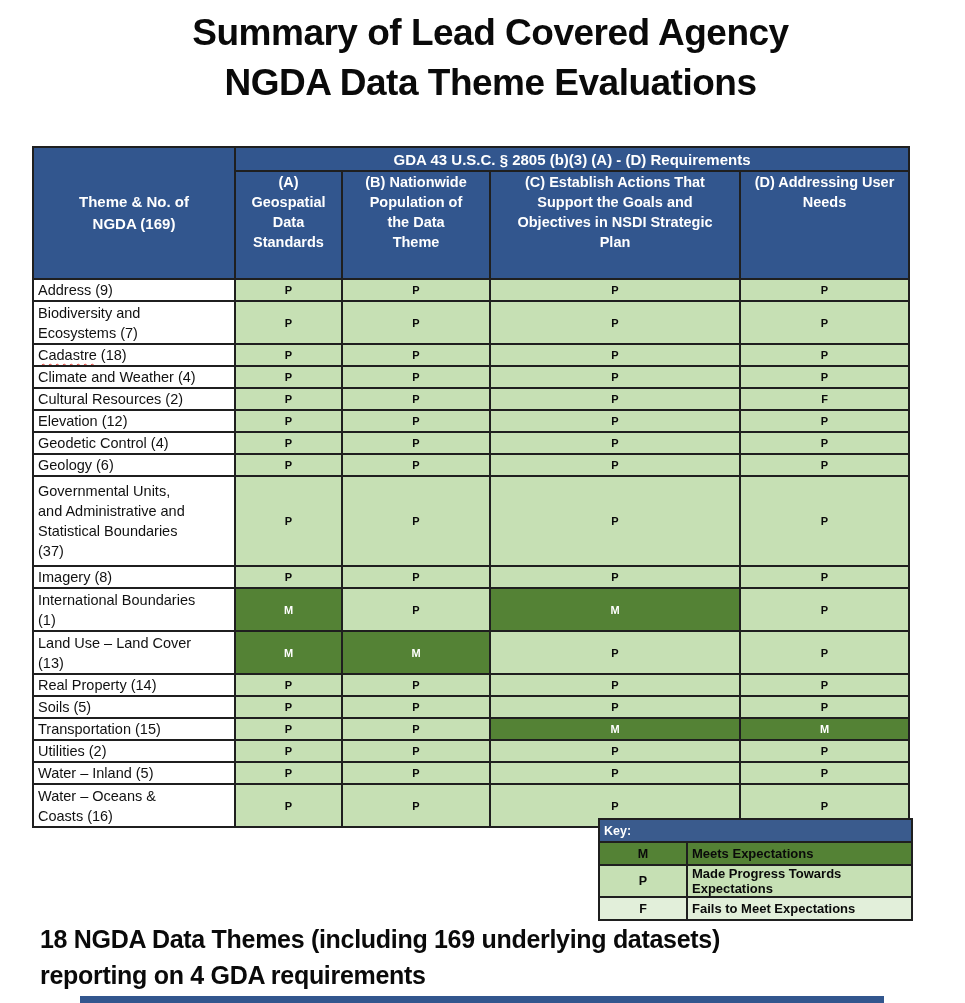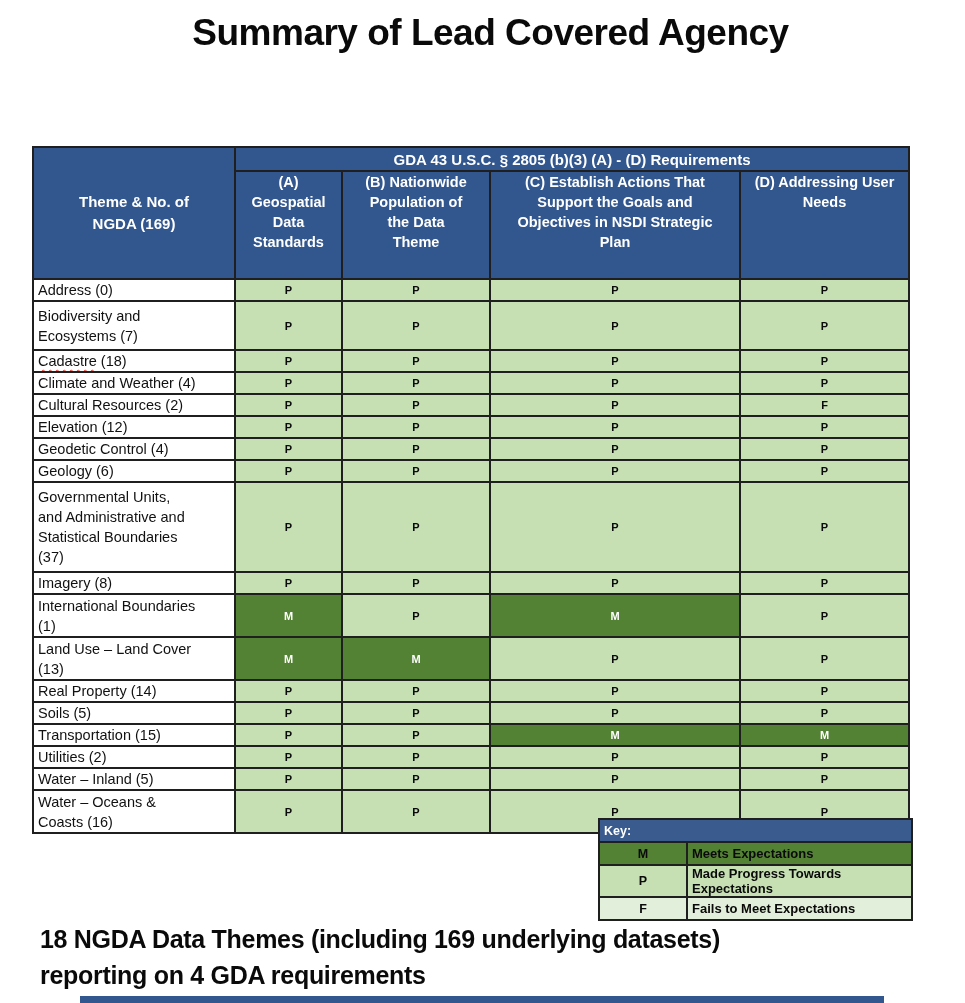--- a/index.html
+++ b/index.html
@@ -66,20 +66,21 @@
     position:absolute;left:80px;top:996px;width:804px;height:7px;background:#32568E;
   }
 </style>
 </head>
 <body>
 
 <div class="page">
 
   <div class="title">
     <span>Summary of Lead Covered Agency</span><br>
+    <span>NGDA Data Theme Evaluations</span>
   </div>
 
   <table class="eval">
     <colgroup>
       <col style="width:202px">
         <col style="width:107px">
         <col style="width:148px">
       <col style="width:250px">
         <col style="width:169px">
     </colgroup>
@@ -101,27 +102,27 @@
           <td class="colhdr">(C) Establish Actions That
 Support the Goals and
 Objectives in NSDI Strategic
 Plan</td>
           <td class="colhdr">(D) Addressing User
 Needs</td>
         </tr>
     </tbody>
     <tbody id="table-body">
         <tr style="height: 21px;">
-          <td class="theme">Address (0)</td>
-          <td class="rating" style="background: rgb(198, 224, 180); color: rgb(10, 10, 10);">P</td>
-          <td class="rating" style="background: rgb(198, 224, 180); color: rgb(10, 10, 10);">P</td>
-          <td class="rating" style="background: rgb(198, 224, 180); color: rgb(10, 10, 10);">P</td>
-          <td class="rating" style="background: rgb(198, 224, 180); color: rgb(10, 10, 10);">P</td>
-        </tr>
-        <tr style="height: 49px; border-radius: 15px;">
+          <td class="theme">Address (9)</td>
+          <td class="rating" style="background: rgb(198, 224, 180); color: rgb(10, 10, 10);">P</td>
+          <td class="rating" style="background: rgb(198, 224, 180); color: rgb(10, 10, 10);">P</td>
+          <td class="rating" style="background: rgb(198, 224, 180); color: rgb(10, 10, 10);">P</td>
+          <td class="rating" style="background: rgb(198, 224, 180); color: rgb(10, 10, 10);">P</td>
+        </tr>
+        <tr style="height: 43px; border-radius: 15px;">
           <td class="theme">Biodiversity and
 Ecosystems (7)</td>
           <td class="rating" style="background: rgb(198, 224, 180); color: rgb(10, 10, 10);">P</td>
           <td class="rating" style="background: rgb(198, 224, 180); color: rgb(10, 10, 10);">P</td>
           <td class="rating" style="background: rgb(198, 224, 180); color: rgb(10, 10, 10);">P</td>
           <td class="rating" style="background: rgb(198, 224, 180); color: rgb(10, 10, 10);">P</td>
         </tr>
         <tr style="height: 21px;">
           <td class="theme"><span class="misspell">Cadastre</span> (18)</td>
           <td class="rating" style="background: rgb(198, 224, 180); color: rgb(10, 10, 10);">P</td>

